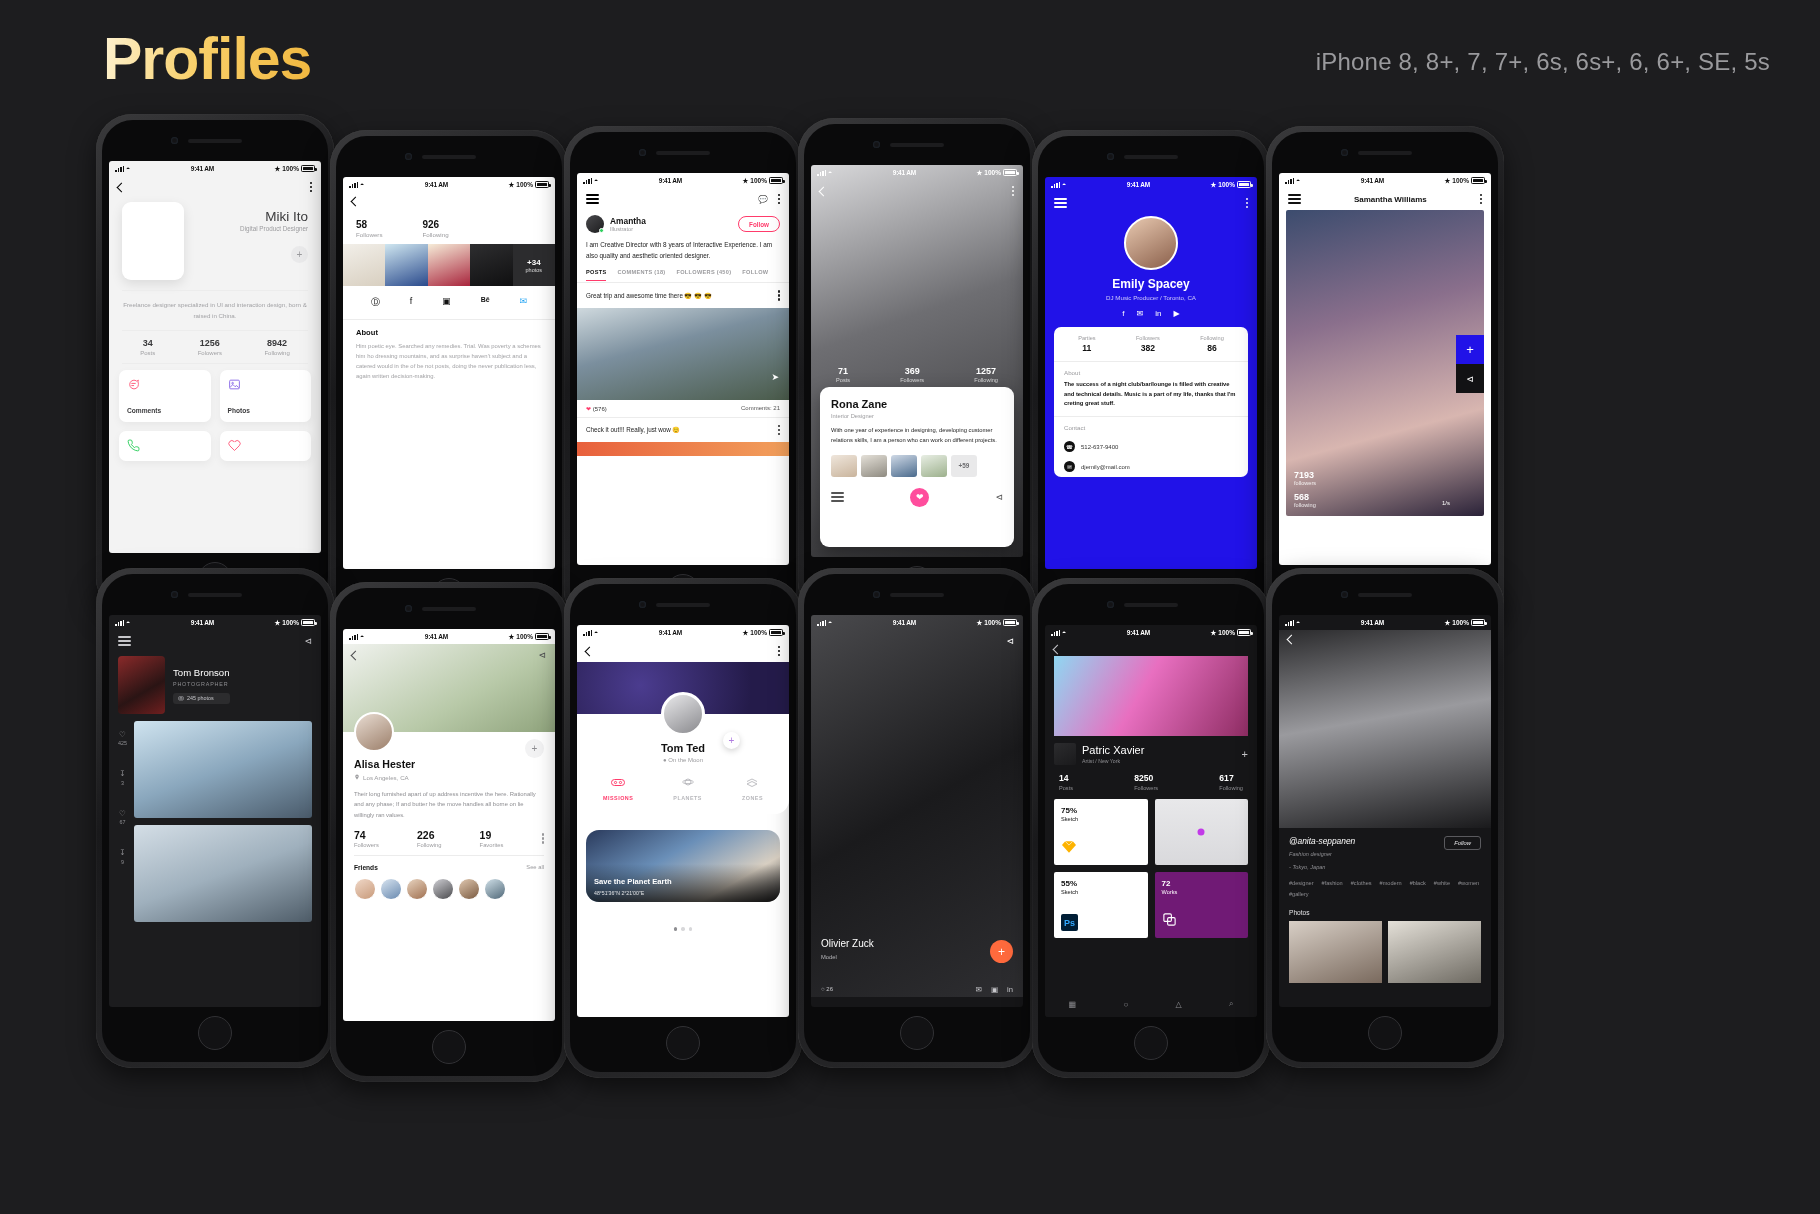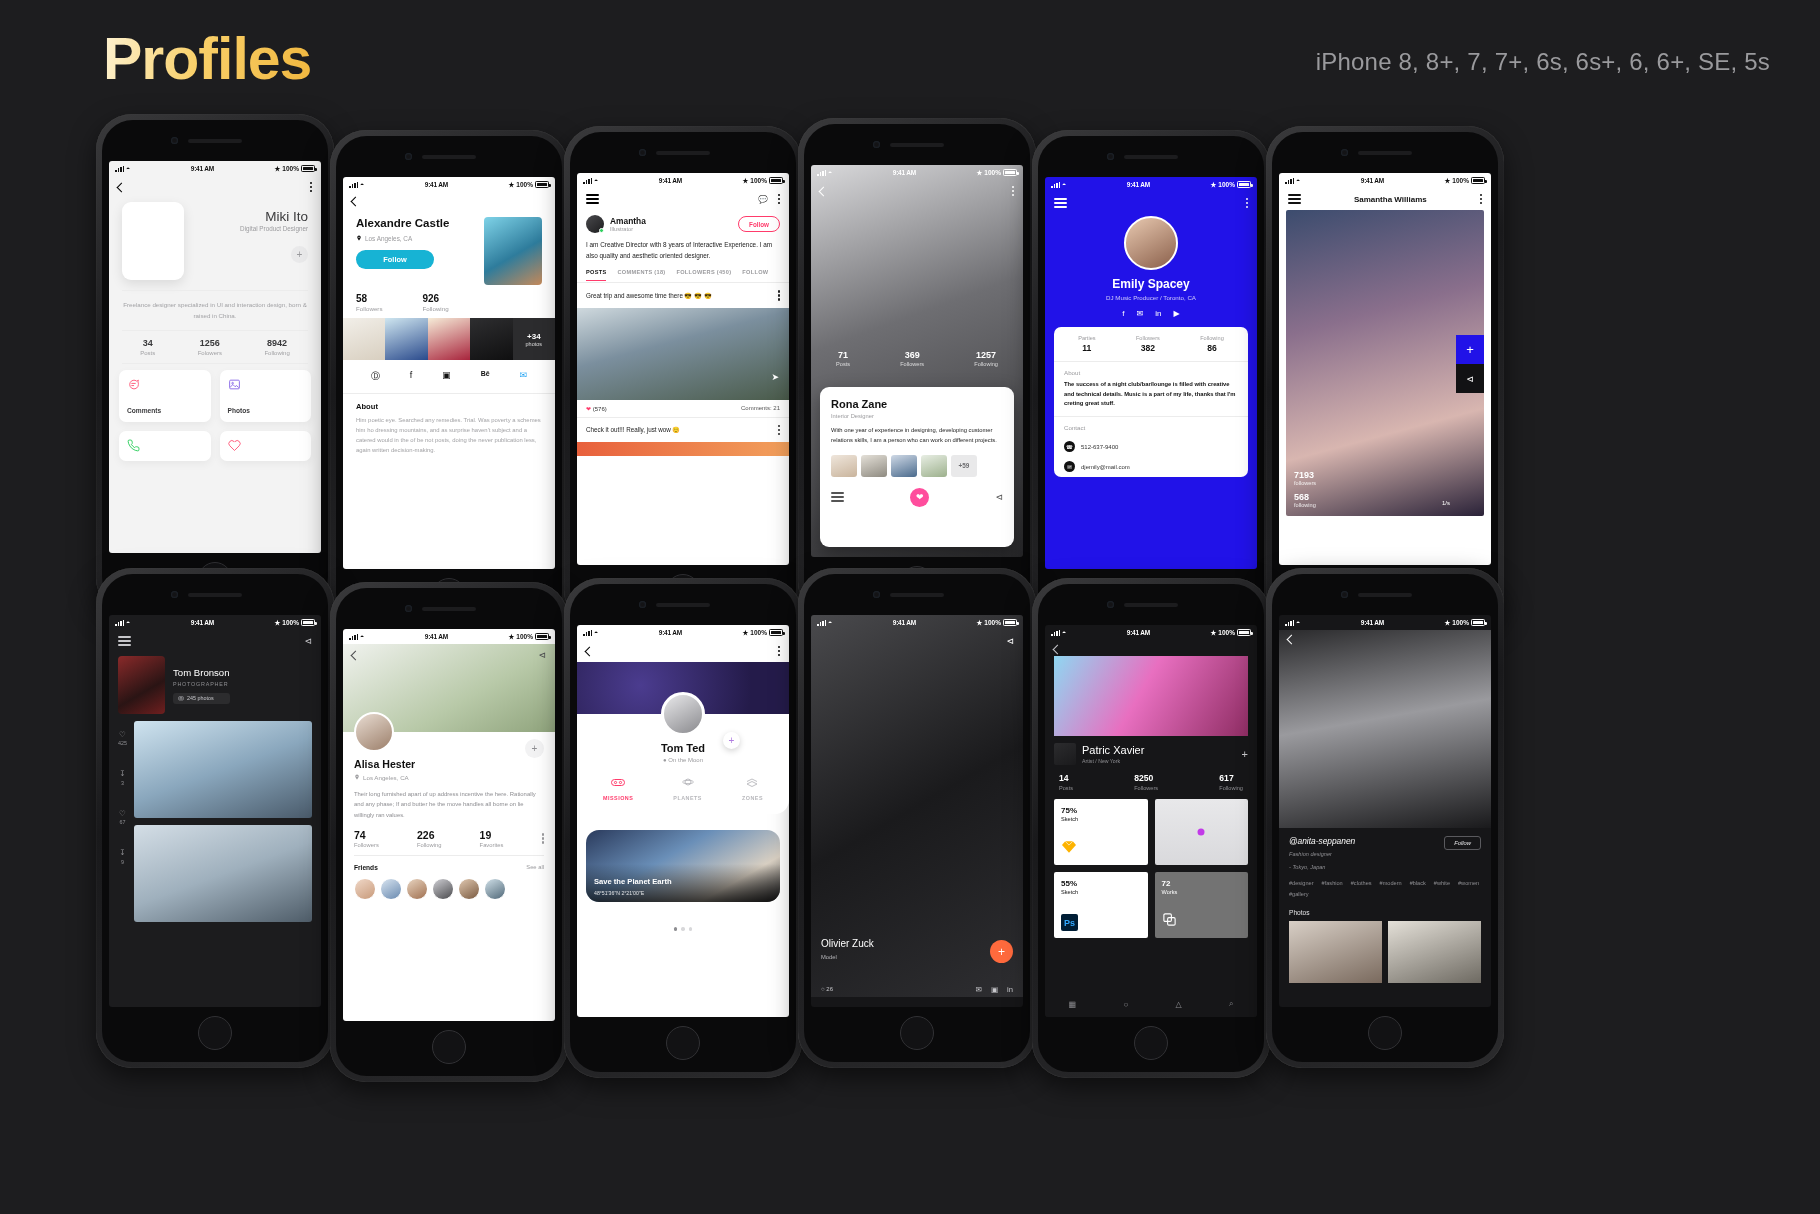--- a/index.html
+++ b/index.html
@@ -133,21 +133,21 @@
   .p3 .tabs .on{color:#111;position:relative;}
   .p3 .tabs .on::after{content:"";position:absolute;left:0;right:0;bottom:-6px;height:1.6px;background:#ff3b6b;}
   .p3 .postrow{display:flex;align-items:center;justify-content:space-between;
                padding:7px 9px;font-size:6.3px;color:#222;}
   .p3 .meta{display:flex;align-items:center;justify-content:space-between;padding:5px 9px;font-size:6px;color:#555;}
 
   
   .p4 .screen{background:#111;}
   .p4 .hero{position:absolute;inset:0;}
   .p4 .stats{position:absolute;left:0;right:0;top:185px;display:flex;justify-content:space-around;color:#fff;}
-  .p4 .stats .n{font-size:9px;font-weight:bold;text-align:center;}
+  .p4 .stats .n{font-size:9px;font-weight:bold;text-align:center;margin-top:16px;}
   .p4 .stats .l{font-size:5.6px;opacity:.75;text-align:center;margin-top:1px;}
   .p4 .card{position:absolute;left:9px;right:9px;top:222px;bottom:10px;background:#fff;
             border-radius:9px;padding:11px;box-shadow:0 6px 18px rgba(0,0,0,.35);}
   .p4 .nm{font-size:11px;font-weight:bold;color:#111;}
   .p4 .rl{font-size:5.8px;color:#9b9b9e;margin-top:3px;}
   .p4 .tx{font-size:5.8px;color:#222;line-height:1.7;margin-top:7px;}
   .p4 .thumbs{display:flex;gap:4px;margin-top:9px;}
   .p4 .thumbs div{width:26px;height:22px;border-radius:3px;background-size:cover;}
   .p4 .thumbs .more{background:#e9e9ea;display:flex;align-items:center;justify-content:center;
                     font-size:6.4px;color:#6d6d70;font-weight:bold;}
@@ -266,21 +266,21 @@
   .p11 .pav{width:22px;height:22px;border-radius:2px;background-size:cover;background-position:center;}
   .p11 .nm{font-size:11px;color:#fff;} .p11 .rl{font-size:5.2px;color:#8e8e92;margin-top:2px;}
   .p11 .st{display:flex;justify-content:space-between;padding:8px 14px 8px;}
   .p11 .st .n{font-size:8.6px;color:#fff;font-weight:bold;}
   .p11 .st .l{font-size:5.6px;color:#8e8e92;margin-top:2px;}
   .p11 .grid{display:grid;grid-template-columns:1fr 1fr;gap:7px;padding:0 9px;}
   .p11 .tile{height:66px;border-radius:2px;padding:7px;position:relative;overflow:hidden;}
   .p11 .tile .pct{font-size:8px;font-weight:bold;}
   .p11 .tile .lb{font-size:5.6px;margin-top:1px;}
   .p11 .white{background:#fff;color:#111;}
-  .p11 .purple{background:#737373;color:#fff;}
+  .p11 .purple{background:#701a75;color:#fff;}
   .p11 .map{background:linear-gradient(#e8e8ea,#d9d9dc);}
   .p11 .tabbar{position:absolute;left:0;right:0;bottom:0;height:26px;display:flex;
                align-items:center;justify-content:space-around;color:#8e8e92;font-size:8px;
                background:#161618;}
 
   
   .p12 .screen{background:#161618;}
   .p12 .hero{height:198px;background-size:cover;background-position:center top;margin:0 0 0 0;}
   .p12 .hd{display:flex;align-items:flex-start;justify-content:space-between;padding:8px 10px 0;font-style:italic;}
   .p12 .nm{font-size:8.4px;color:#fff;}
@@ -427,33 +427,20 @@
             <span>★</span>
             <span>100%</span>
             <span class="batt">
               <span></span>
             </span>
           </div>
       </div>
       <div class="navbar">
         <span class="chev-left"></span>
       </div>
-      <div class="row" style="padding:6px 13px 0;gap:8px;align-items:flex-start;">
-        <div class="col" style="flex:1;">
-          <div class="name">Alexandre Castle</div>
-          <div class="loc" style="margin-top:5px;">
-            <svg width="6" height="8" viewBox="0 0 24 24" fill="#111">
-                <path d="M12 2a7 7 0 0 0-7 7c0 5.3 7 13 7 13s7-7.7 7-13a7 7 0 0 0-7-7zm0 9.5A2.5 2.5 0 1 1 14.5 9 2.5 2.5 0 0 1 12 11.5z"></path>
-              </svg>
-            <span>Los Angeles, CA</span>
-          </div>
-          <div class="follow" style="margin-top:8px;">Follow</div>
-        </div>
-        <div class="img-alex" style="width:58px;height:68px;border-radius:4px;"></div>
-      </div>
       <div class="st">
         <div>
             <div class="n">58</div>
             <div class="l">Followers</div>
           </div>
         <div>
             <div class="n">926</div>
             <div class="l">Following</div>
           </div>
       </div>

